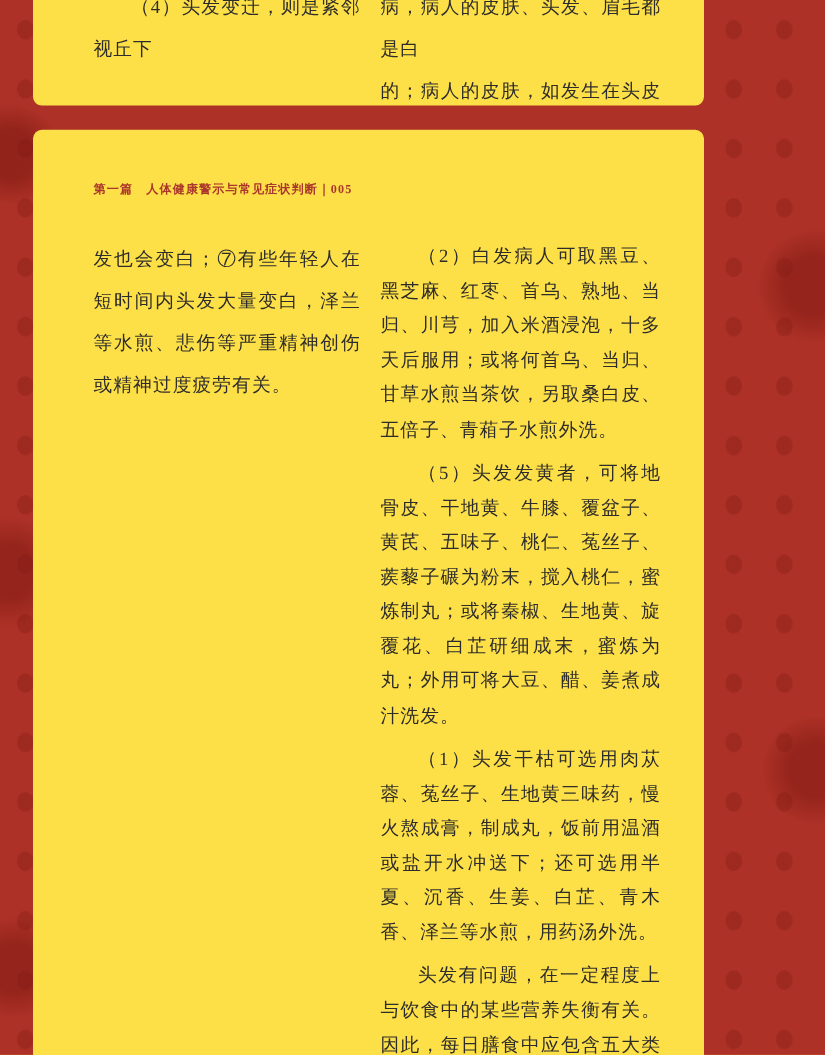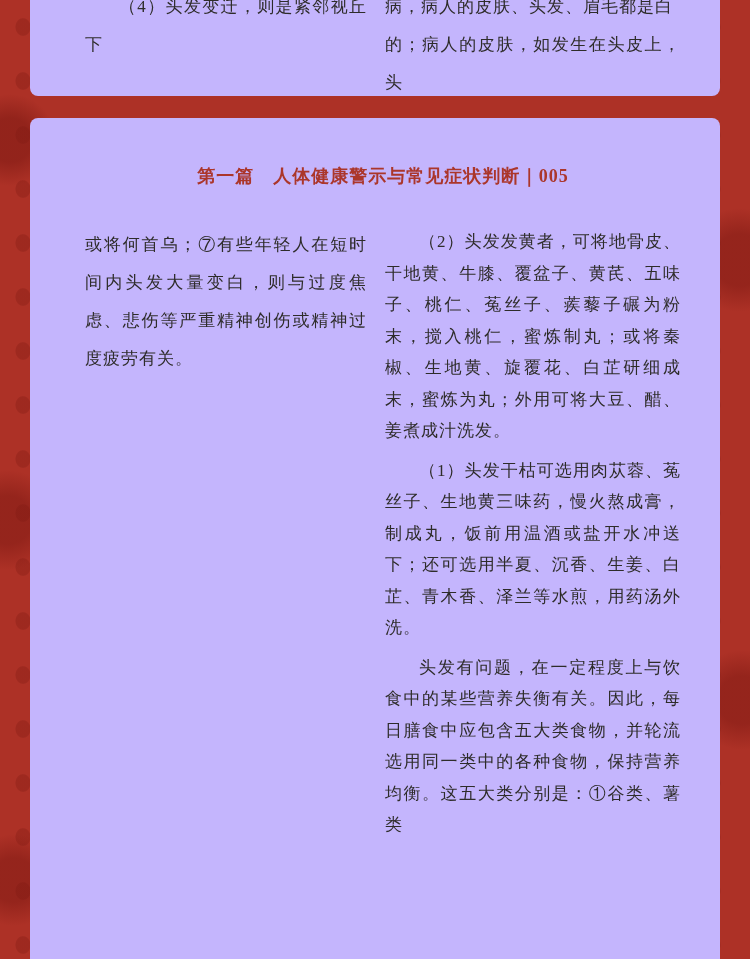--- a/index.html
+++ b/index.html
@@ -18,22 +18,22 @@
       radial-gradient(circle at 740px 260px, rgba(125,24,18,.5) 0 26px, rgba(125,24,18,0) 52px),
       radial-gradient(circle at 8px 520px, rgba(125,24,18,.5) 0 24px, rgba(125,24,18,0) 50px),
       radial-gradient(circle at 742px 700px, rgba(125,24,18,.5) 0 24px, rgba(125,24,18,0) 50px),
       radial-gradient(circle at 14px 880px, rgba(125,24,18,.5) 0 22px, rgba(125,24,18,0) 46px),
       radial-gradient(rgba(118,22,15,.28) 7px, rgba(118,22,15,0) 8px);
     background-size: auto, auto, auto, auto, auto, 46px 54px;
   }
   .page {
     position: absolute;
     left: 30px;
-    width: 690px;
-    background: #c4b5fd;
+    width: 610px;
+    background: #fde047;
     box-sizing: border-box;
   }
   .page-top {
     top: 0;
     height: 96px;
     border-radius: 0 0 8px 8px;
     overflow: hidden;
     padding: 0 39px 0 55px;
   }
   .page-main {
@@ -55,22 +55,22 @@
     color: #2e2c2a;
     text-align: justify;
     text-justify: inter-character;
   }
   .col-left.bodytext  p { line-height: 38px;   margin: 0; }
   .col-right.bodytext p { line-height: 31.5px; margin: 0 0 8px 0; }
   .top-inner p { line-height: 38px; margin: 0; }
   .top-clip { margin-top: -12px; }
   .indent { text-indent: 2em; }
   .running-head {
-    text-align: center;
-    font-size: 18px;
+    text-align: left;
+    font-size: 11px;
     font-weight: 700;
     letter-spacing: 1px;
     color: #ab362b;
     margin: 0 0 38px 0;
   }
 </style>
 </head>
 <body>
 
 <div class="page page-top">
@@ -84,24 +84,25 @@
     </div>
   </div>
 </div>
 
 <div class="page page-main">
   <div class="running-head">第一篇　人体健康警示与常见症状判断｜005</div>
 
   <div class="cols">
 
     <div class="col-left bodytext">
-      <p>或将何首乌；⑦有些年轻人在短时间内头发大量变白，则与过度焦虑、悲伤等严重精神创伤或精神过度疲劳有关。</p>
+      <p>发也会变白；⑦有些年轻人在短时间内头发大量变白，泽兰等水煎、悲伤等严重精神创伤或精神过度疲劳有关。</p>
 
     </div>
 
     <div class="col-right bodytext">
-      <p class="indent">（2）头发发黄者，可将地骨皮、干地黄、牛膝、覆盆子、黄芪、五味子、桃仁、菟丝子、蒺藜子碾为粉末，搅入桃仁，蜜炼制丸；或将秦椒、生地黄、旋覆花、白芷研细成末，蜜炼为丸；外用可将大豆、醋、姜煮成汁洗发。</p>
+      <p class="indent">（2）白发病人可取黑豆、黑芝麻、红枣、首乌、熟地、当归、川芎，加入米酒浸泡，十多天后服用；或将何首乌、当归、甘草水煎当茶饮，另取桑白皮、五倍子、青葙子水煎外洗。</p>
+      <p class="indent">（5）头发发黄者，可将地骨皮、干地黄、牛膝、覆盆子、黄芪、五味子、桃仁、菟丝子、蒺藜子碾为粉末，搅入桃仁，蜜炼制丸；或将秦椒、生地黄、旋覆花、白芷研细成末，蜜炼为丸；外用可将大豆、醋、姜煮成汁洗发。</p>
       <p class="indent">（1）头发干枯可选用肉苁蓉、菟丝子、生地黄三味药，慢火熬成膏，制成丸，饭前用温酒或盐开水冲送下；还可选用半夏、沉香、生姜、白芷、青木香、泽兰等水煎，用药汤外洗。</p>
       <p class="indent">头发有问题，在一定程度上与饮食中的某些营养失衡有关。因此，每日膳食中应包含五大类食物，并轮流选用同一类中的各种食物，保持营养均衡。这五大类分别是：①谷类、薯类</p>
     </div>
 
   </div>
 </div>
 
 </body></html>

